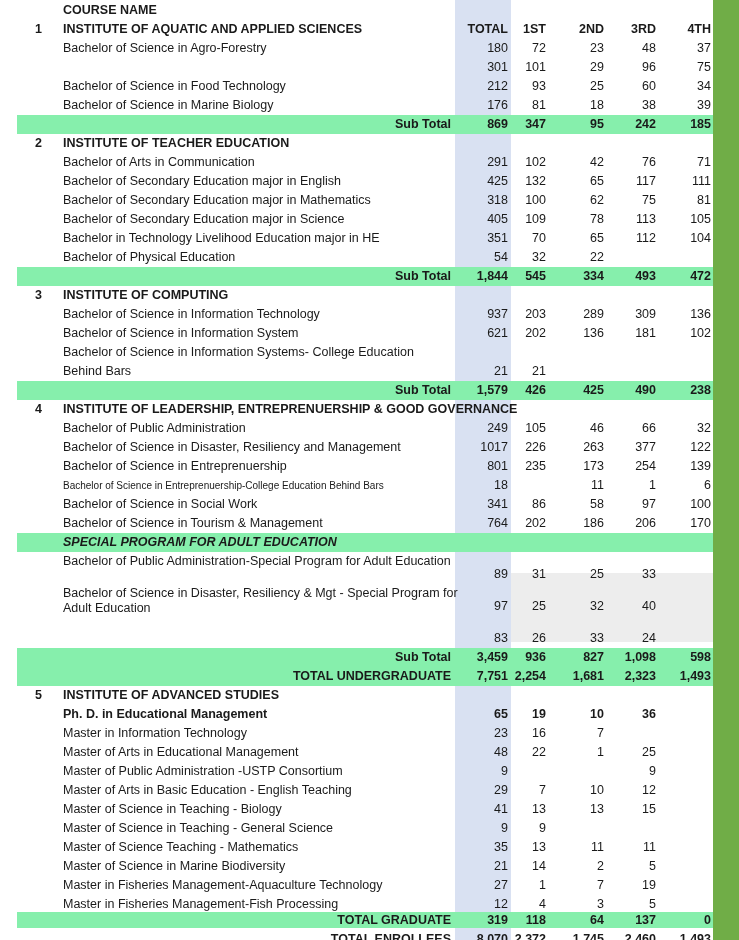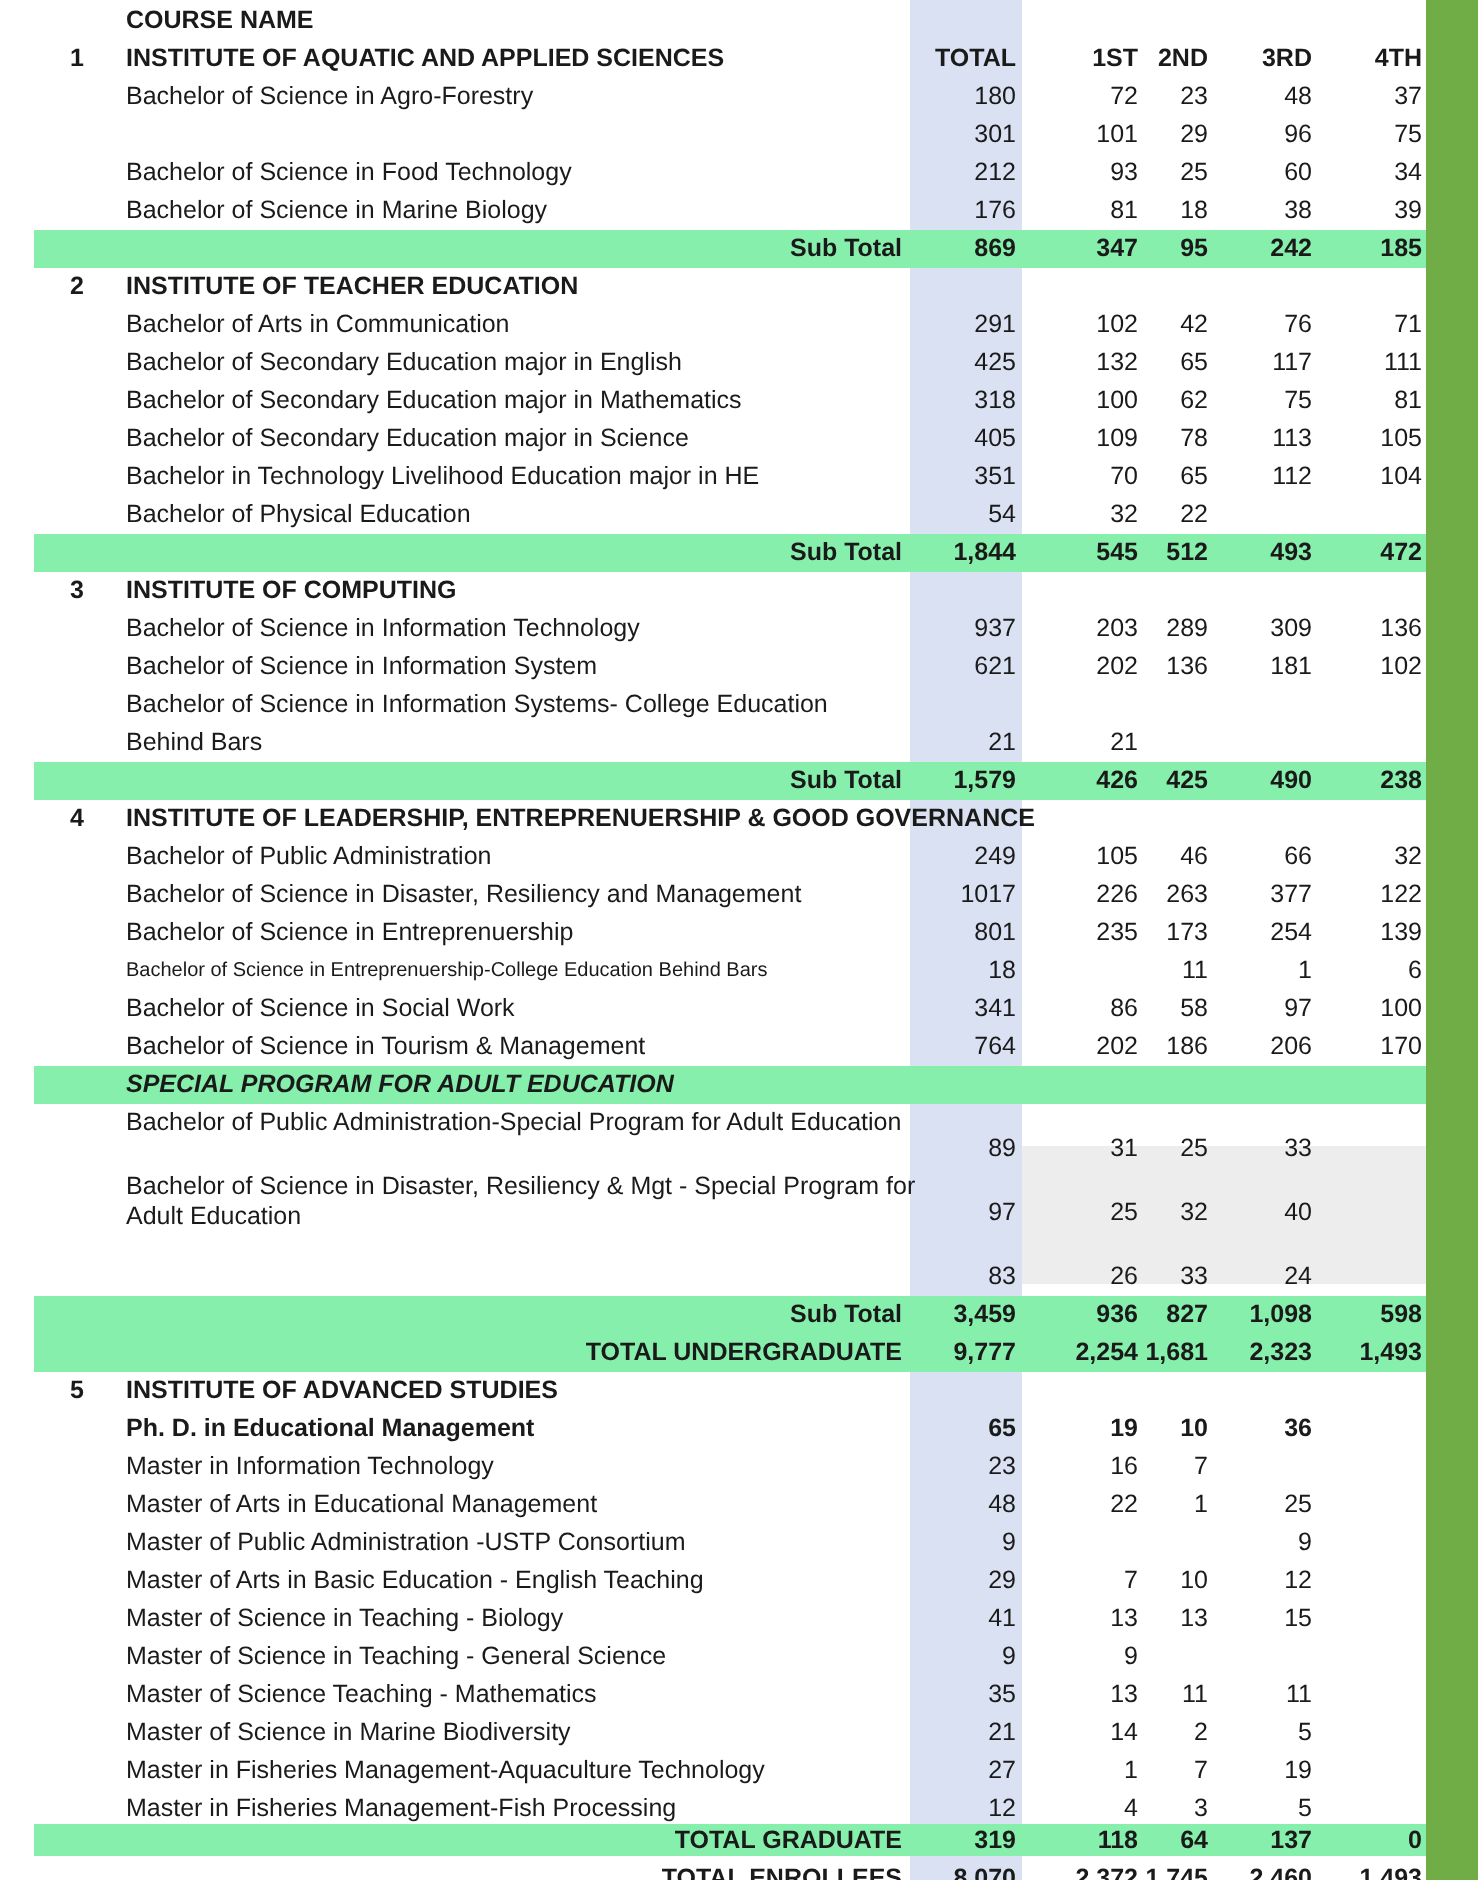--- a/index.html
+++ b/index.html
@@ -28,21 +28,21 @@
     position: absolute; white-space: nowrap; line-height: 19px;
   }
   .row .num { left: 18px; width: 12px; text-align: left; }
   .row .name { left: 46px; }
   .row .name.small { font-size: 10px; }
   .row .label { right: 262px; text-align: right; }
   .row .val { text-align: right; }
   .bold { font-weight: bold; }
   .italic { font-style: italic; }
   .c0 { right: 205px; }
-  .c1 { right: 144px; }
+  .c1 { right: 167px; }
   .c2 { right: 109px; }
   .c3 { right: 57px; }
   .c4 { right: 2px; }
   .row.tall { height: 32px; }
   .row.tall .name { line-height: 15px; top: 2px; white-space: normal; width: 400px; }
   .row.tall .val { top: 13px; }
 </style>
 </head>
 <body>
 
@@ -154,21 +154,21 @@
         <span class="val c0">54</span>
         <span class="val c1">32</span>
         <span class="val c2">22</span>
         <span class="val c3"></span>
         <span class="val c4"></span>
       </div>
       <div class="row hl" style="top: 267px;">
         <span class="label bold">Sub Total</span>
         <span class="val c0 bold">1,844</span>
         <span class="val c1 bold">545</span>
-        <span class="val c2 bold">512</span>
+        <span class="val c2 bold">334</span>
         <span class="val c3 bold">493</span>
         <span class="val c4 bold">472</span>
       </div>
       <div class="row" style="top: 286px;">
         <span class="num bold">3</span>
         <span class="name bold">INSTITUTE OF COMPUTING</span>
       </div>
       <div class="row" style="top: 305px;">
         <span class="name">Bachelor of Science in Information Technology</span>
         <span class="val c0">937</span>
@@ -290,21 +290,21 @@
       <div class="row hl" style="top: 648px;">
         <span class="label bold">Sub Total</span>
         <span class="val c0 bold">3,459</span>
         <span class="val c1 bold">936</span>
         <span class="val c2 bold">827</span>
         <span class="val c3 bold">1,098</span>
         <span class="val c4 bold">598</span>
       </div>
       <div class="row hl" style="top: 667px;">
         <span class="label bold">TOTAL UNDERGRADUATE</span>
-        <span class="val c0 bold">9,777</span>
+        <span class="val c0 bold">7,751</span>
         <span class="val c1 bold">2,254</span>
         <span class="val c2 bold">1,681</span>
         <span class="val c3 bold">2,323</span>
         <span class="val c4 bold">1,493</span>
       </div>
       <div class="row" style="top: 686px;">
         <span class="num bold">5</span>
         <span class="name bold">INSTITUTE OF ADVANCED STUDIES</span>
       </div>
       <div class="row" style="top: 705px; font-weight: bold;">

